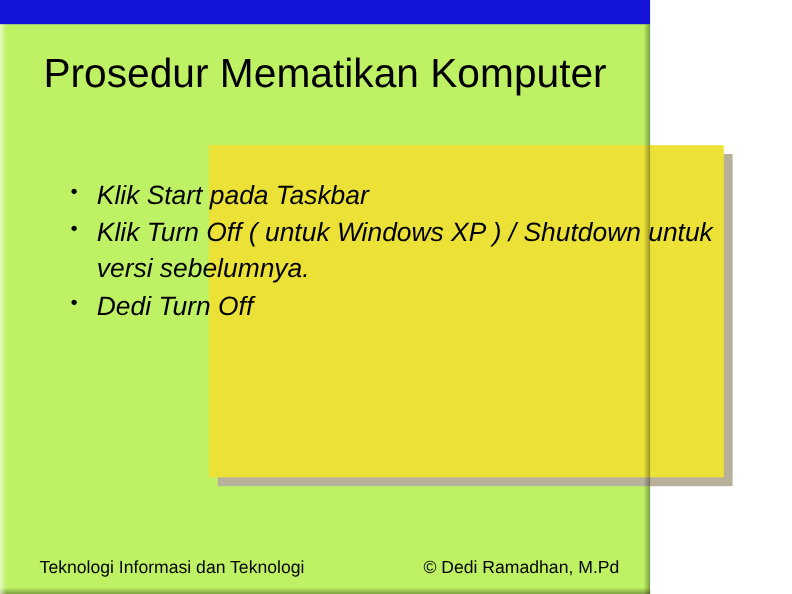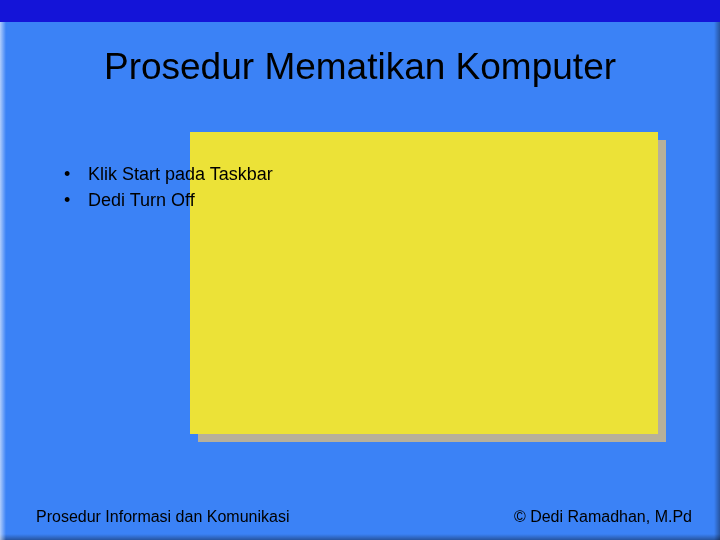--- a/index.html
+++ b/index.html
@@ -1,19 +1,19 @@
 <!DOCTYPE html>
 <html><head>
 <meta charset="utf-8">
 <style>
   * { margin: 0; padding: 0; box-sizing: border-box; }
   html, body { width: 720px; height: 540px; overflow: hidden; font-family: Arial, Helvetica, sans-serif; }
   .slide {
-    width: 720px; height: 540px;
-    background: #3b82f6;
+    width: 591px; height: 540px;
+    background: #bef264;
     position: relative;
     border-top: 22px solid #1414d8;
   }
   
   .slide::before,
   .slide::after {
     content: ""; position: absolute; pointer-events: none;
   }
   .slide::before { 
     left: 0; right: 0; bottom: 0; height: 6px;
@@ -49,23 +49,24 @@
     left: 190px; top: 110px;
     width: 468px; height: 302px;
     background: #ece237;
   }
 
   .bullets {
     position: absolute;
     left: 58px; top: 140px;
     width: 600px;
     list-style: none;
-    font-size: 18px;
+    font-size: 24px;
     color: #000;
     line-height: 1.35;
+    font-style: italic;
   }
   .bullets li {
     position: relative;
     padding-left: 30px;
     margin-bottom: 2px;
   }
   .bullets li::before {
     content: "•";
     position: absolute;
     left: 6px; top: 0;
@@ -89,18 +90,19 @@
 <div class="slide">
   <div class="left-highlight"></div>
 
   <h1 class="title">Prosedur Mematikan Komputer</h1>
 
   <div class="content-shadow"></div>
   <div class="content-panel"></div>
 
   <ul class="bullets">
     <li><span>Klik Start pada Taskbar</span></li>
+    <li><span>Klik Turn Off ( untuk Windows XP ) / Shutdown untuk versi sebelumnya.</span></li>
     <li><span>Dedi Turn Off</span></li>
   </ul>
 
-  <div class="footer-left">Prosedur Informasi dan Komunikasi</div>
+  <div class="footer-left">Teknologi Informasi dan Teknologi</div>
   <div class="footer-right">© Dedi Ramadhan, M.Pd</div>
 </div>
 
 </body></html>

